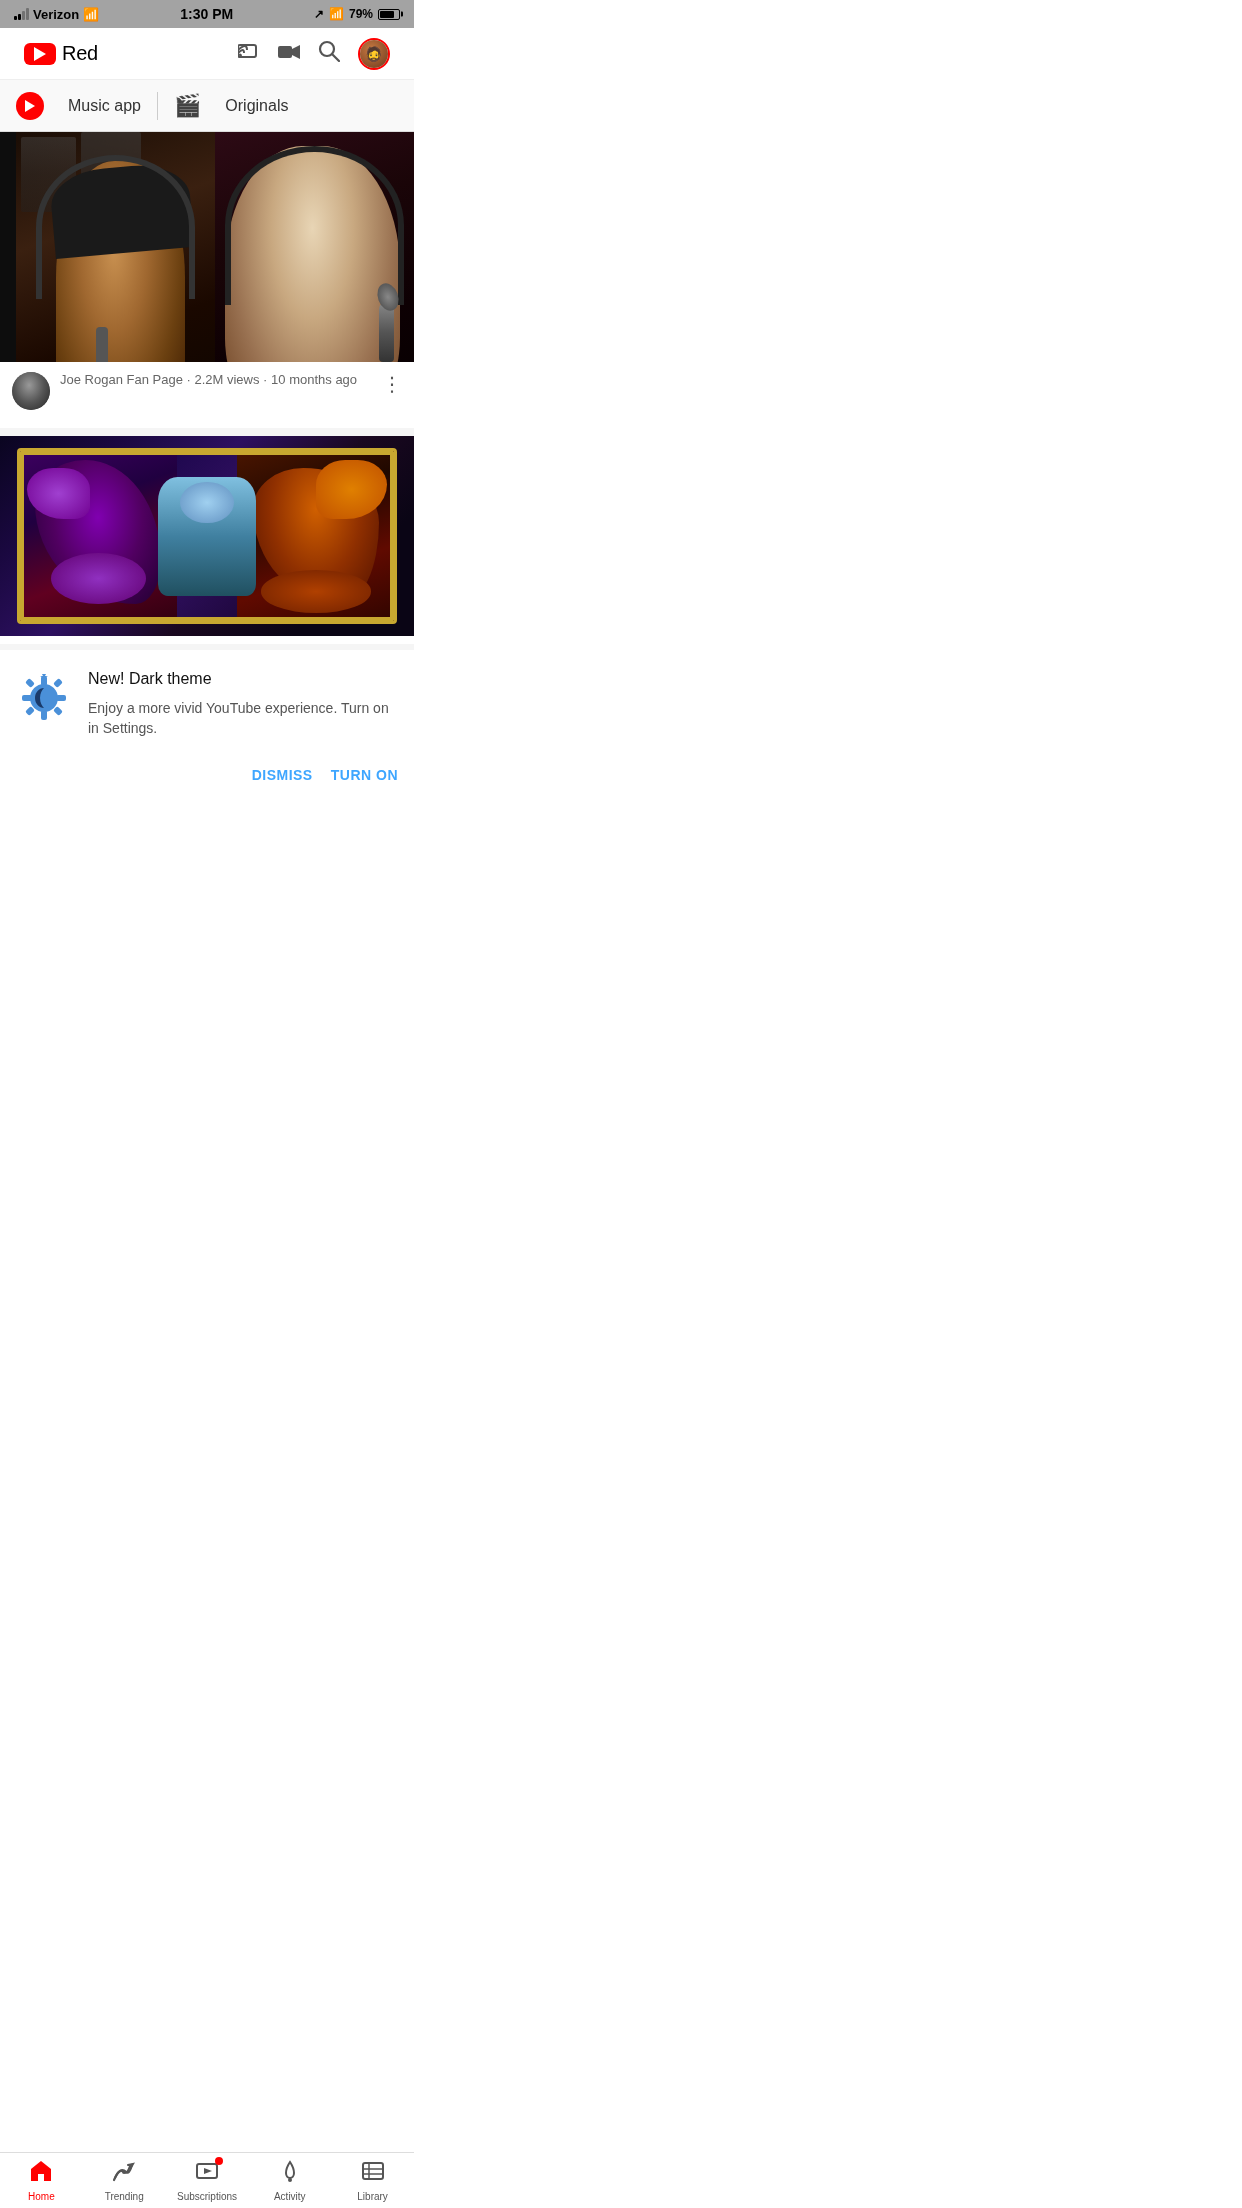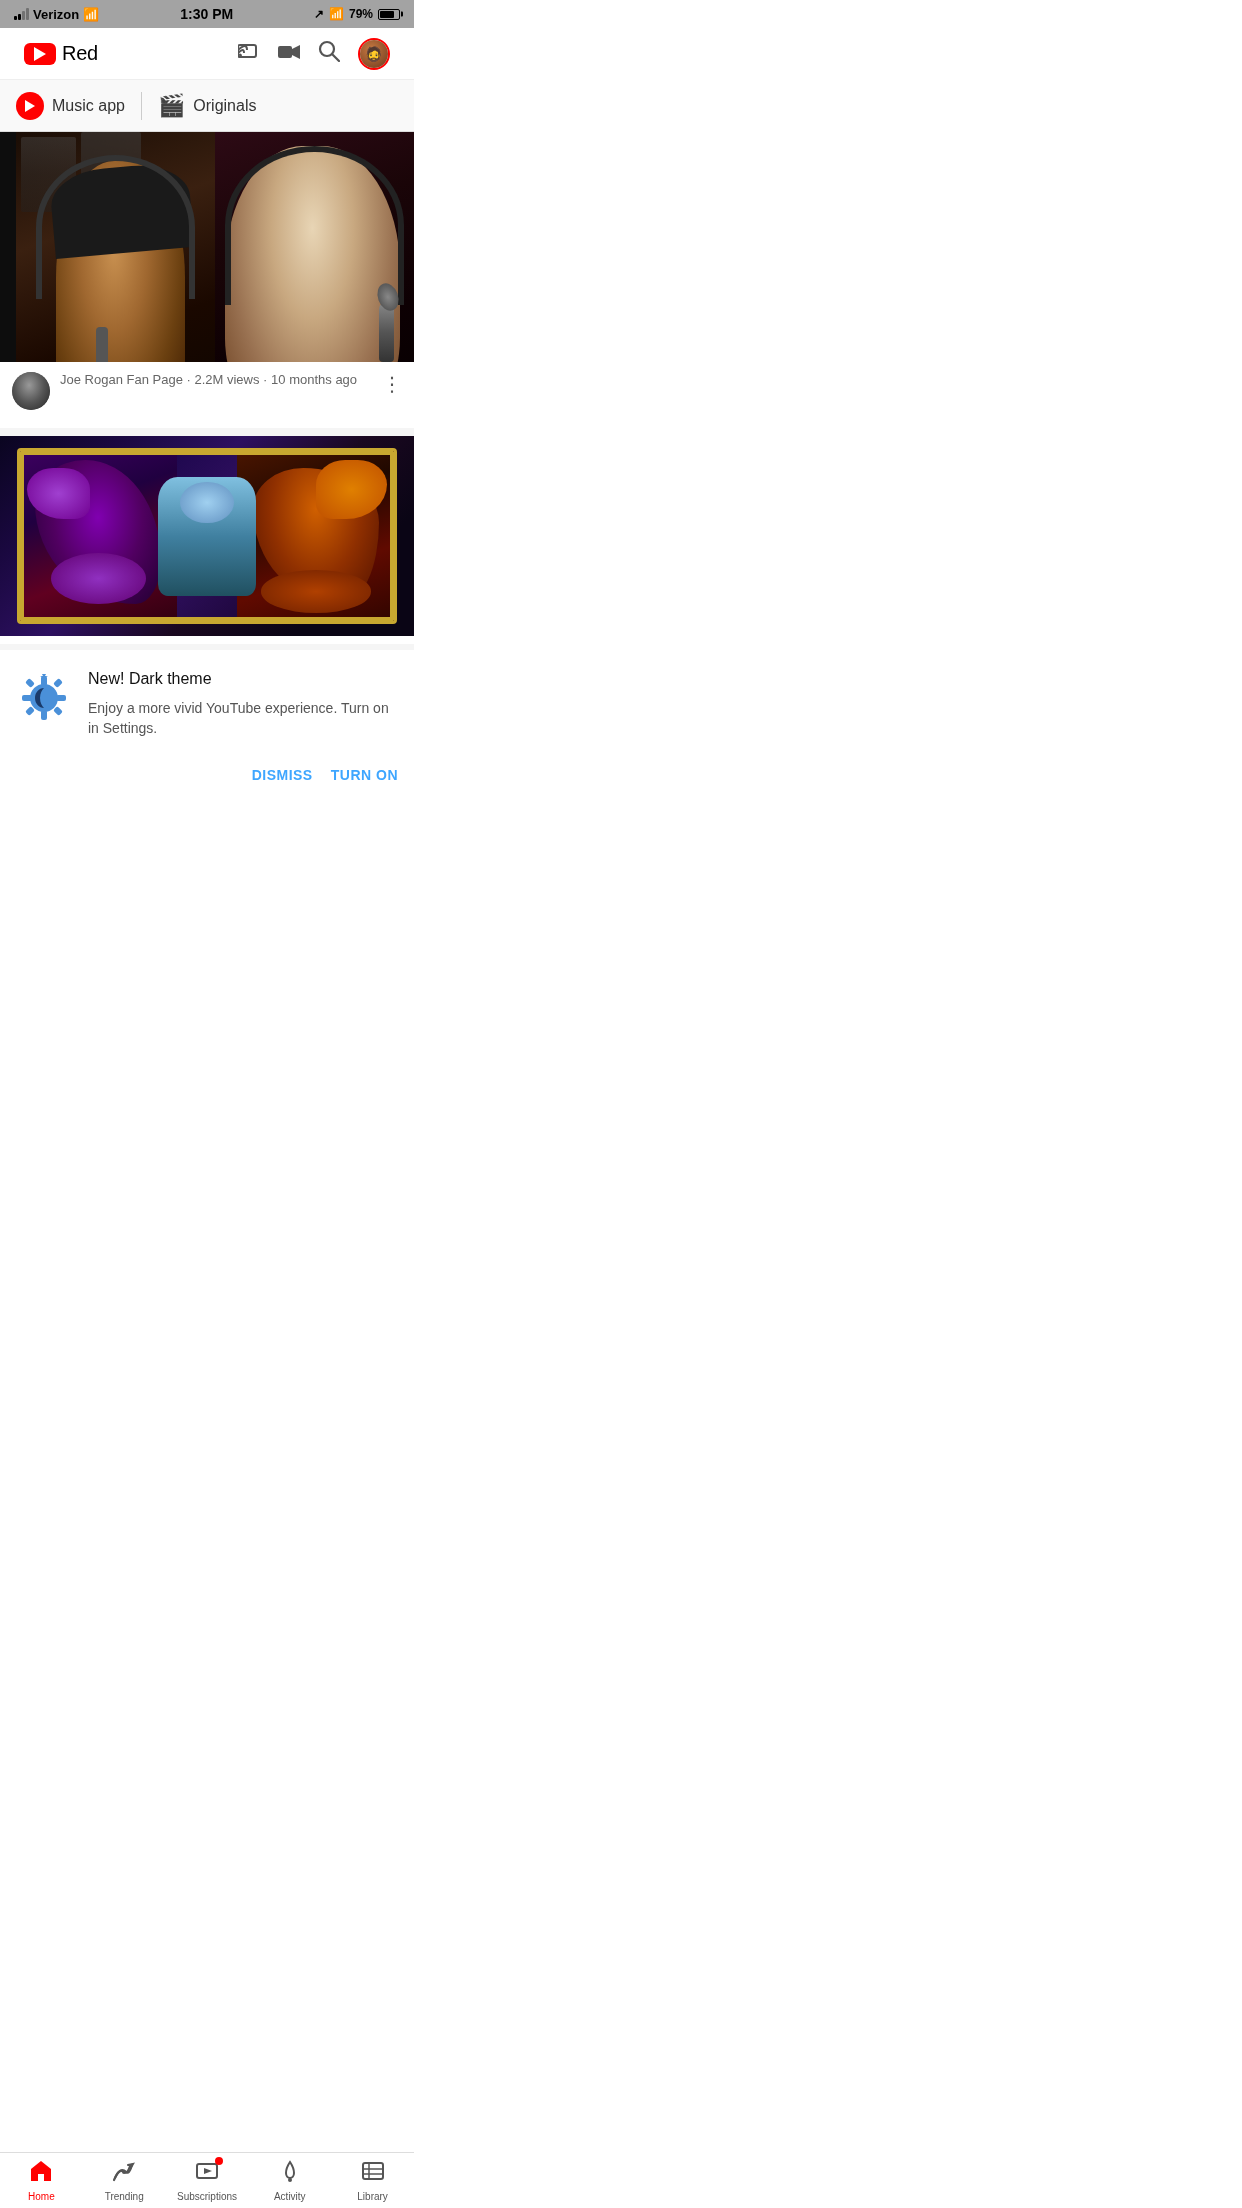--- a/index.html
+++ b/index.html
@@ -141,21 +141,21 @@
       display: flex;
       align-items: center;
       padding: 0 16px;
       background: #f9f9f9;
       border-bottom: 1px solid #ddd;
       height: 52px;
     }
     .tab {
       display: flex;
       align-items: center;
-      gap: 8px;
+      gap: 24px;
       padding: 0 16px 0 0;
       cursor: pointer;
       height: 100%;
     }
     .tab-icon-music {
       width: 28px;
       height: 28px;
       background: #ff0000;
       border-radius: 50%;
       display: flex;

